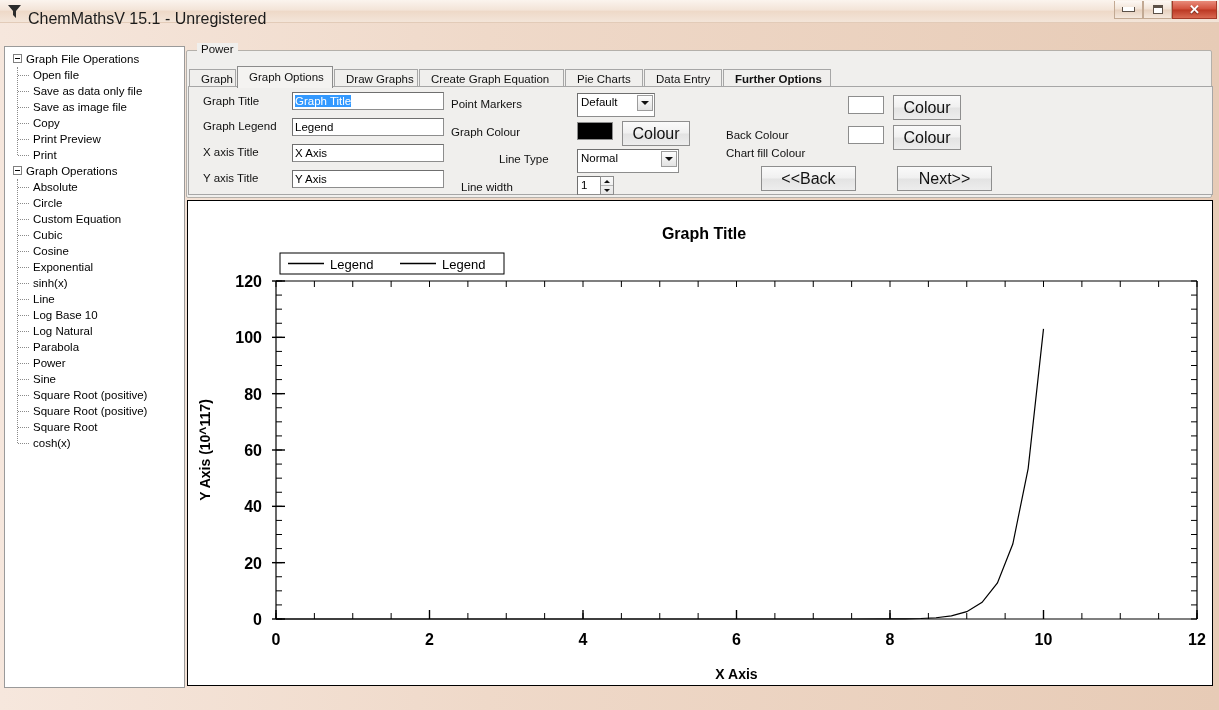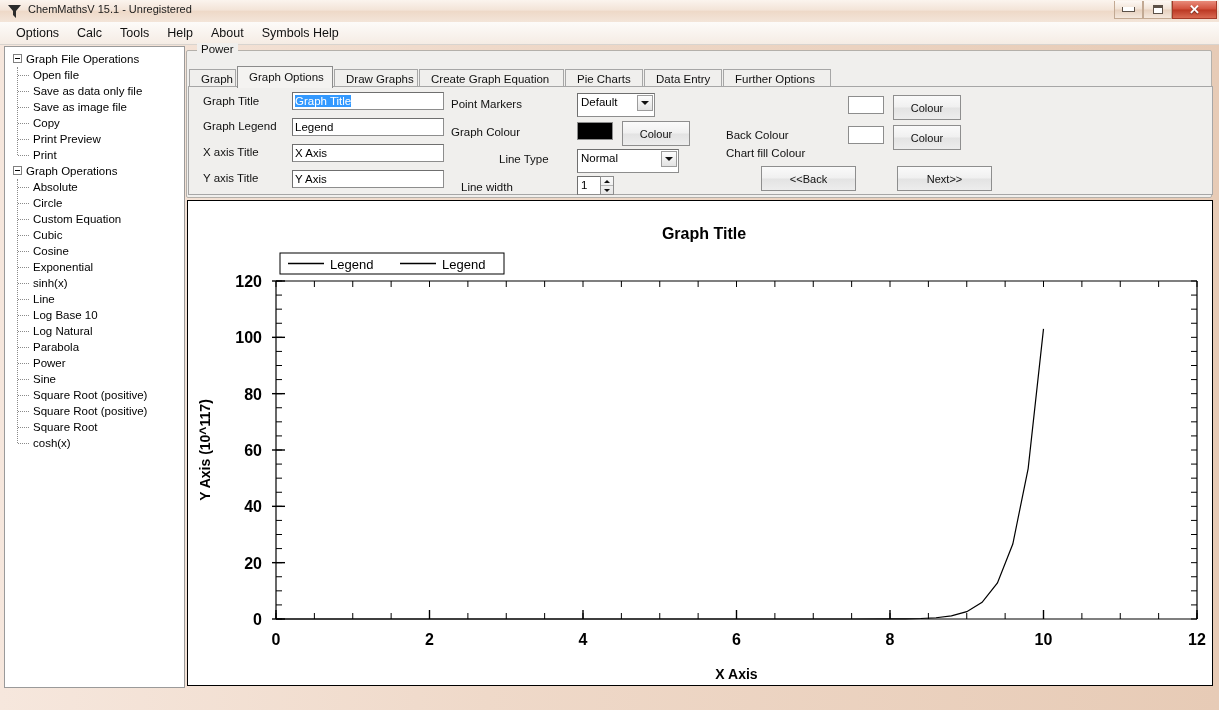--- a/index.html
+++ b/index.html
@@ -23,22 +23,22 @@
     position: absolute;
     left: 0; top: 0;
     width: 1219px;
     height: 22px;
     background: linear-gradient(to bottom, #fbf4ee 0%, #f3e4d8 45%, #eed9c8 52%, #f3e5d9 100%);
     border-bottom: 1px solid #e2cbb8;
   }
   .title-text {
     position: absolute;
     left: 28px;
-    top: 3px;
-    font-size: 11px;
+    top: 10px;
+    font-size: 16px;
     color: #1b1b1b;
     white-space: nowrap;
   }
   .app-icon {
     position: absolute;
     left: 7px;
     top: 4px;
     width: 15px;
     height: 15px;
   }
@@ -262,21 +262,21 @@
     width: 0; height: 0;
     border-left: 4px solid transparent;
     border-right: 4px solid transparent;
     border-top: 4px solid #111;
   }
   .btn {
     position: absolute;
     box-sizing: border-box;
     background: linear-gradient(to bottom, #fafafa 0%, #f0f0f0 48%, #e3e3e3 52%, #ededed 100%);
     border: 1px solid #8e8e8e;
-    font-size: 11px;
+    font-size: 16px;
     color: #111;
     display: flex;
     align-items: center;
     justify-content: center;
     cursor: default;
     height: 25px;
   }
   .swatch {
     position: absolute;
     box-sizing: border-box;
@@ -347,28 +347,20 @@
       </div>
       <div class="winbtn">
         <span class="glyph-max"></span>
       </div>
       <div class="winbtn close">
         <span class="glyph-close">✕</span>
       </div>
     </div>
   </div>
 
-  <div class="menubar">
-    <div class="menu-item">Options</div>
-    <div class="menu-item">Calc</div>
-    <div class="menu-item">Tools</div>
-    <div class="menu-item">Help</div>
-    <div class="menu-item">About</div>
-    <div class="menu-item">Symbols Help</div>
-  </div>
 
   <div class="treepanel">
     <div class="tree" id="tree-root">
         <div class="tree-node root"><span class="expander"></span><span class="node-label root-label">Graph File Operations</span></div>
         <div style="position: relative;">
           <div class="dotline-v" style="top: 0px; height: 88px;"></div>
           <div class="tree-node child"><span class="dotline-h"></span><span>Open file</span></div>
           <div class="tree-node child"><span class="dotline-h"></span><span>Save as data only file</span></div>
           <div class="tree-node child"><span class="dotline-h"></span><span>Save as image file</span></div>
           <div class="tree-node child"><span class="dotline-h"></span><span>Copy</span></div>
@@ -405,21 +397,21 @@
     </div>
   </div>
 
   <div class="tabstrip" id="tabstrip">
       <div class="tab" style="left: 1px; width: 47px;"><span>Graph</span></div>
       <div class="tab selected" style="left: 49px; width: 96px;"><span>Graph Options</span></div>
       <div class="tab" style="left: 146px; width: 84px;"><span>Draw Graphs</span></div>
       <div class="tab" style="left: 231px; width: 145px;"><span>Create Graph Equation</span></div>
       <div class="tab" style="left: 377px; width: 78px;"><span>Pie Charts</span></div>
       <div class="tab" style="left: 456px; width: 78px;"><span>Data Entry</span></div>
-      <div class="tab" style="left: 535px; width: 108px;"><span>Further Options</span></div>
+      <div class="tab" style="left: 535px; width: 108px; font-weight: bold;"><span>Further Options</span></div>
     </div>
 
   <div class="tabbody">
 
     <span class="fld-label" style="left:14px; top:8px;">Graph Title</span>
     <span class="fld-label" style="left:14px; top:33px;">Graph Legend</span>
     <span class="fld-label" style="left:14px; top:59px;">X axis Title</span>
     <span class="fld-label" style="left:14px; top:85px;">Y axis Title</span>
 
     <div class="textbox" style="left:103px; top:5px; width:152px;"><span class="sel">Graph Title</span></div>

